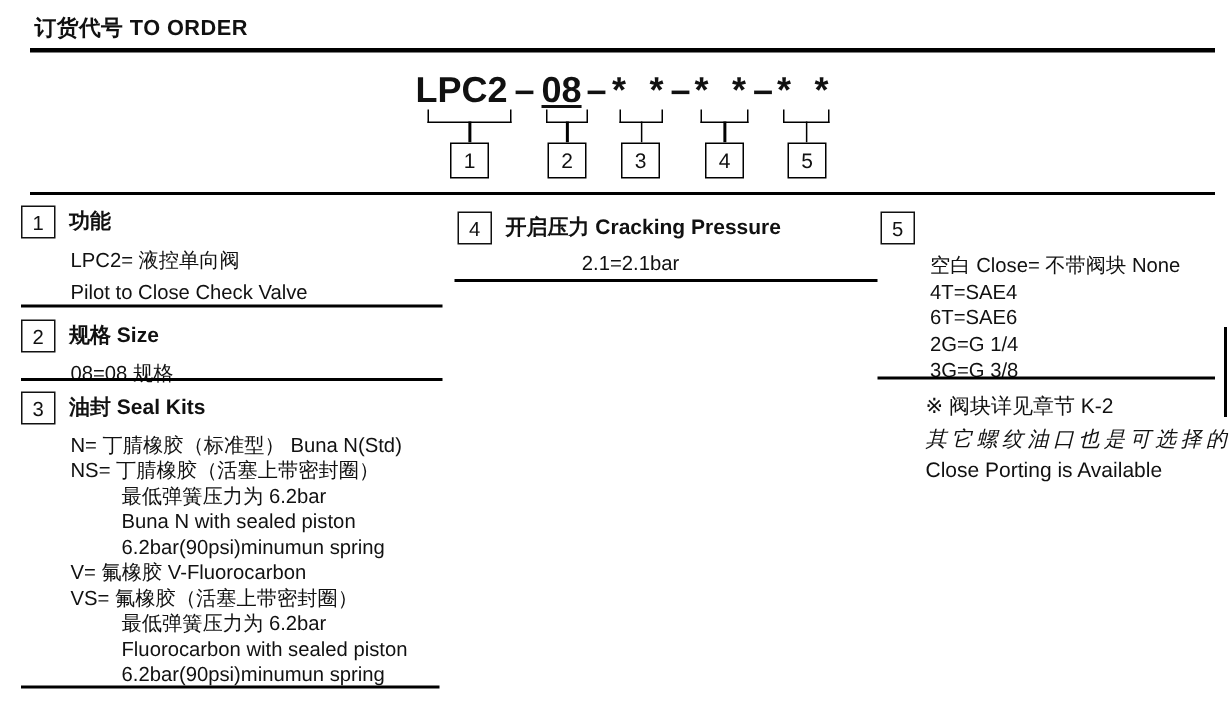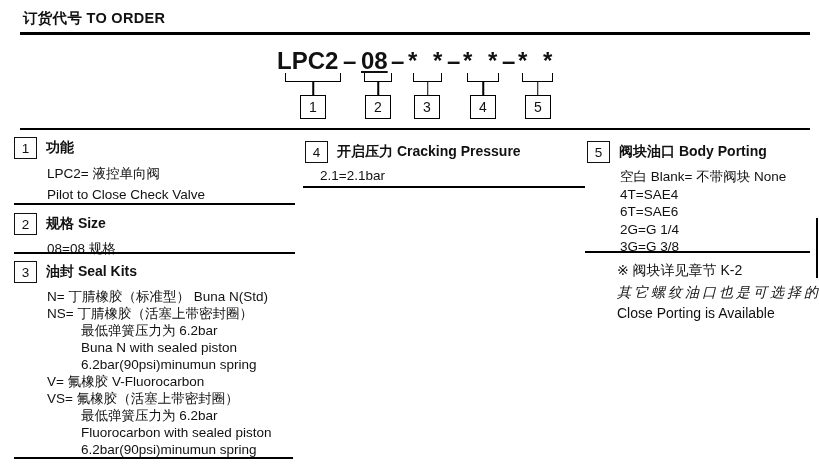--- a/index.html
+++ b/index.html
@@ -36,21 +36,21 @@
   
   .sec { position:absolute; }
   .sechead { display:flex; align-items:center; }
   .numbox { flex:0 0 auto; width:21px; height:20px; border:1.5px solid #111;
     display:flex; align-items:center; justify-content:center;
     font-size:13.5px; margin-right:9px; }
   .sectitle { font-size:14px; font-weight:bold; white-space:nowrap; }
   .seclines { margin-left:33px; margin-top:5px; font-size:13.5px; line-height:17.5px; white-space:nowrap; }
   .sec1 .seclines { line-height:21px; margin-top:4px; }
   .sec3 .seclines { line-height:17px; }
-  .sec4 .seclines { margin-left:15px; margin-top:4px; }
+  .sec4 .seclines { margin-left:15px; margin-top:4px;text-align:center; }
   .line.ind { padding-left:34px; }
 
   .sep { position:absolute; height:1.5px; background:#000; }
   .sep1{left:14px; top:203px; width:281px;}
   .sep2{left:14px; top:252px; width:281px;}
   .sep3{left:14px; top:457px; width:279px;}
   .sep4{left:303px; top:186px; width:282px;}
   .sep5{left:585px; top:251px; width:225px;}
 
   .vline-right { left:816px; top:218px; width:2px; height:60px; background:#000; }
@@ -141,24 +141,23 @@
     </div>
     <div class="seclines">
       <div class="line">2.1=2.1bar</div>
     </div>
   </div>
   <div class="sep sep4"></div>
 
   <div class="sec sec5" style="left:587px; top:141px;">
     <div class="sechead">
       <span class="numbox">5</span>
-      <span class="sectitle">阀块油口 Body Porting</span>
     </div>
     <div class="seclines">
-      <div class="line">空白 Blank= 不带阀块 None</div>
+      <div class="line">空白 Close= 不带阀块 None</div>
       <div class="line">4T=SAE4</div>
       <div class="line">6T=SAE6</div>
       <div class="line">2G=G 1/4</div>
       <div class="line">3G=G 3/8</div>
     </div>
   </div>
   <div class="sep sep5"></div>
 
   <div class="abs note">
     <div class="line">※ 阀块详见章节 K-2</div>

